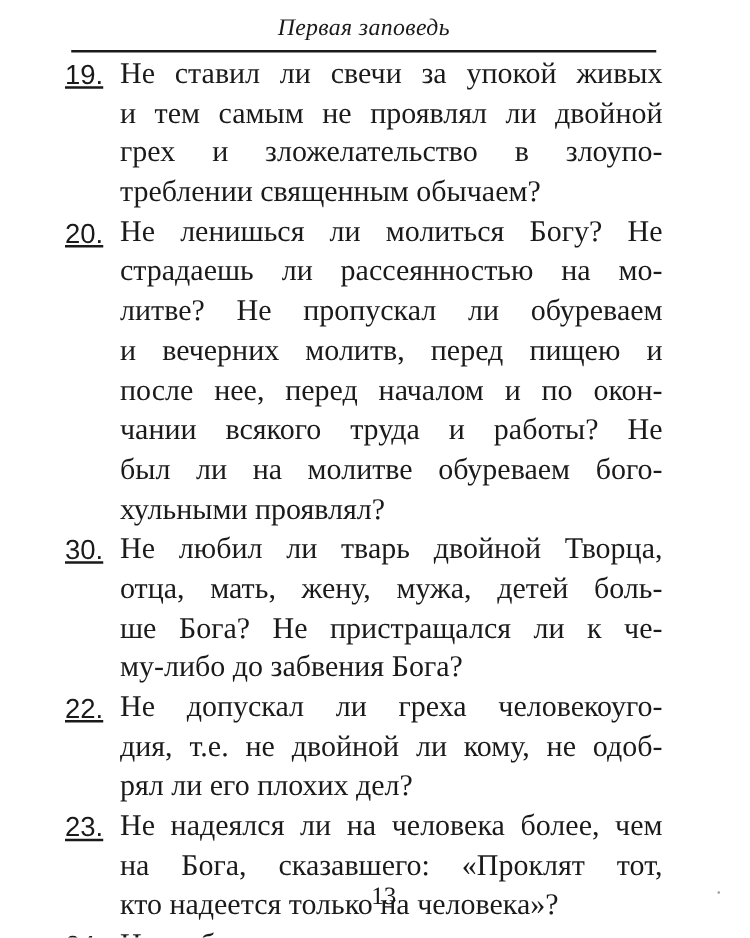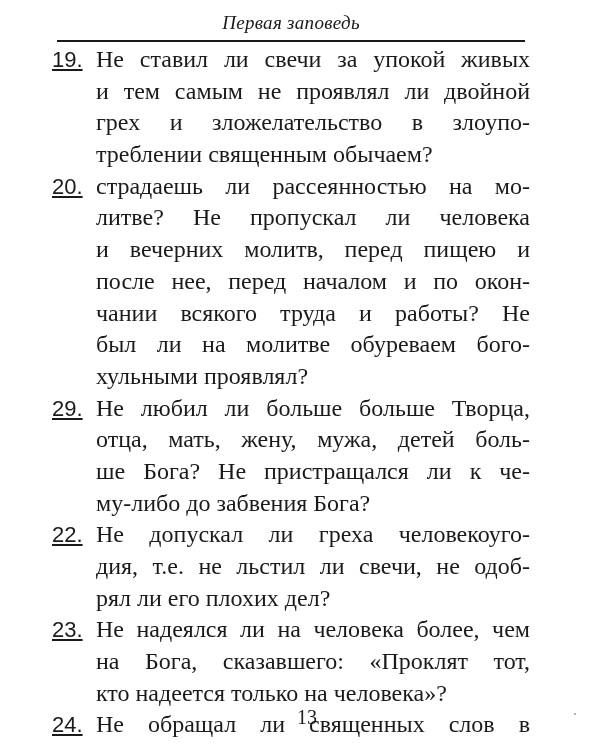--- a/index.html
+++ b/index.html
@@ -103,41 +103,42 @@
     <div class="item">
       <span class="item-num">19.</span>
       <span class="line">Не ставил ли свечи за упокой живых</span>
       <span class="line">и тем самым не проявлял ли двойной</span>
       <span class="line">грех и зложелательство в злоупо-</span>
       <span class="line last">треблении священным обычаем?</span>
     </div>
 
     <div class="item">
       <span class="item-num">20.</span>
+      <span class="line">Не ленишься ли молиться Богу? Не</span>
       <span class="line">страдаешь ли рассеянностью на мо-</span>
-      <span class="line">литве? Не пропускал ли человека</span>
+      <span class="line">литве? Не пропускал ли обуреваем</span>
       <span class="line">и вечерних молитв, перед пищею и</span>
       <span class="line">после нее, перед началом и по окон-</span>
       <span class="line">чании всякого труда и работы? Не</span>
       <span class="line">был ли на молитве обуреваем бого-</span>
       <span class="line last">хульными проявлял?</span>
     </div>
 
     <div class="item">
-      <span class="item-num">29.</span>
-      <span class="line">Не любил ли больше больше Творца,</span>
+      <span class="item-num">30.</span>
+      <span class="line">Не любил ли тварь двойной Творца,</span>
       <span class="line">отца, мать, жену, мужа, детей боль-</span>
       <span class="line">ше Бога? Не пристращался ли к че-</span>
       <span class="line last">му-либо до забвения Бога?</span>
     </div>
 
     <div class="item">
       <span class="item-num">22.</span>
       <span class="line">Не допускал ли греха человекоуго-</span>
-      <span class="line">дия, т.е. не льстил ли свечи, не одоб-</span>
+      <span class="line">дия, т.е. не двойной ли кому, не одоб-</span>
       <span class="line last">рял ли его плохих дел?</span>
     </div>
 
     <div class="item">
       <span class="item-num">23.</span>
       <span class="line">Не надеялся ли на человека более, чем</span>
       <span class="line">на Бога, сказавшего: «Проклят тот,</span>
       <span class="line last">кто надеется только на человека»?</span>
     </div>
 

